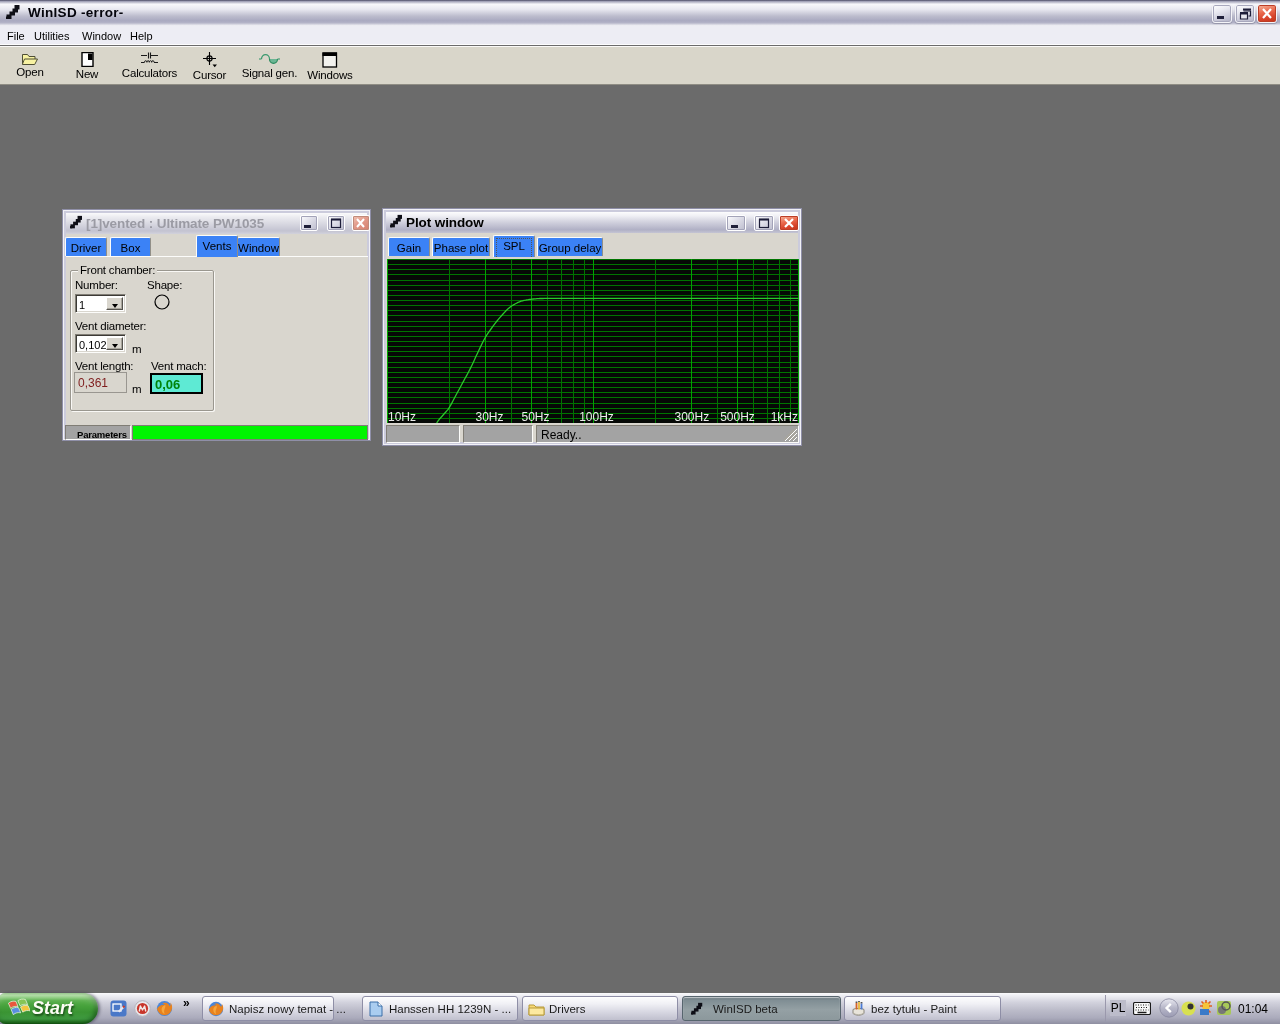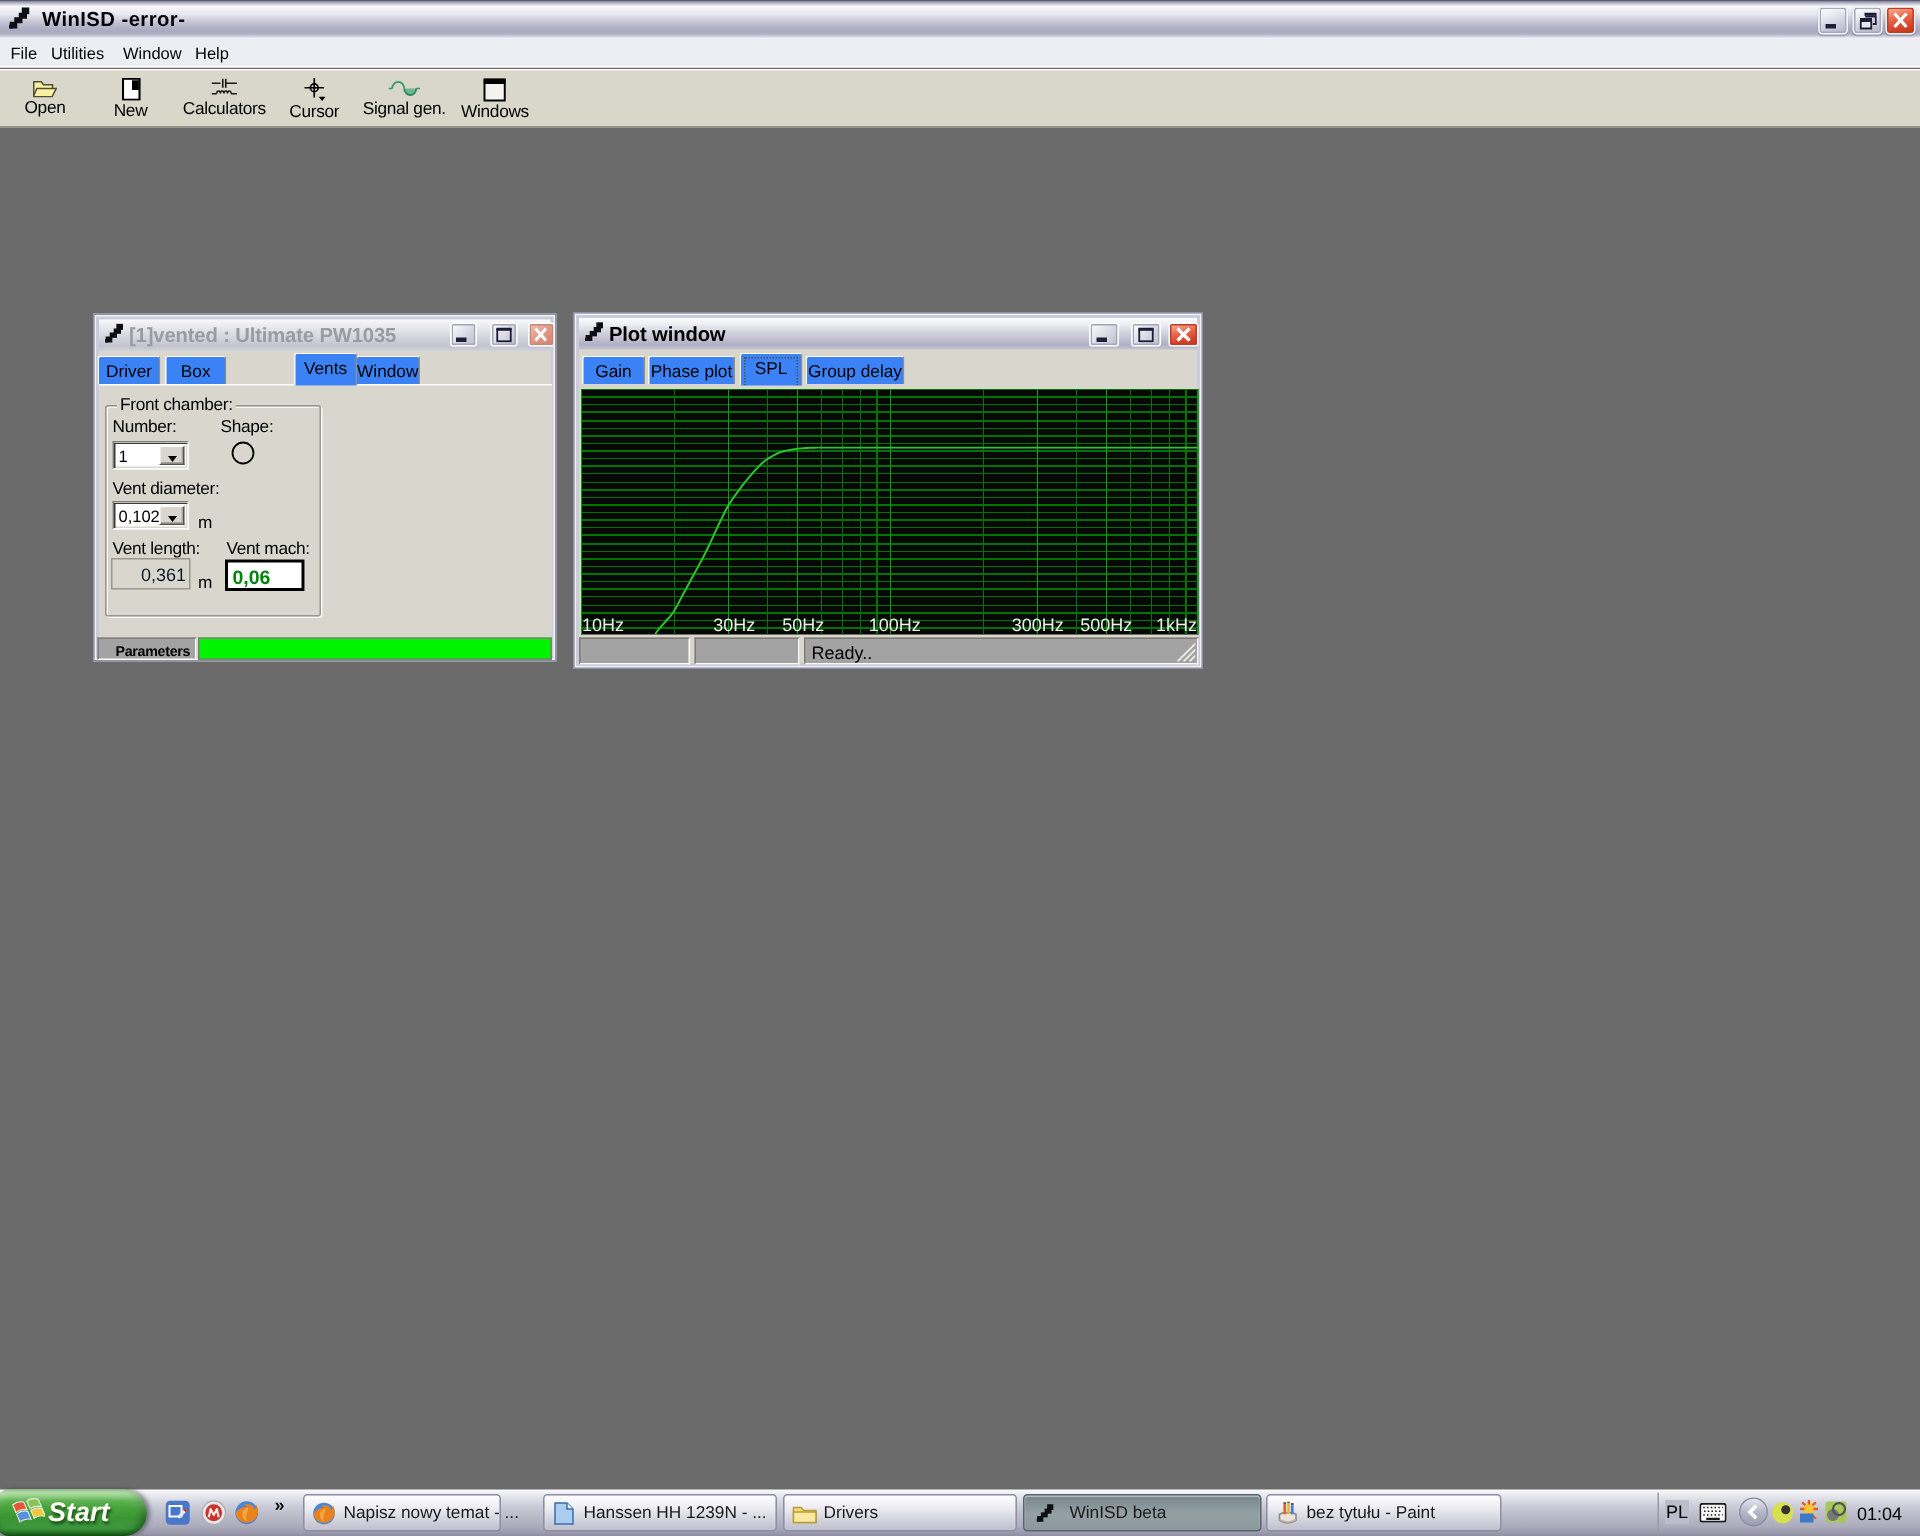--- a/index.html
+++ b/index.html
@@ -205,26 +205,26 @@
 
     <div class="label" style="left:12px;top:110px;">Vent diameter:</div>
     <div class="combo" style="left:12px;top:124px;width:51px;height:19px;">
         <div class="val">0,102</div>
         <div class="drop"></div>
       </div>
     <div class="label" style="left:69px;top:133px;">m</div>
 
     <div class="label" style="left:12px;top:150px;">Vent length:</div>
     <div class="abs" style="left:11px;top:162px;width:53px;height:21px;background:#d9d6ce;border:1px solid #999690;">
-      <div class="abs" style="left:3px;top:3px;font-size:12px;color:#0f172a;margin-left:16px;">0,361</div>
+      <div class="abs" style="left:3px;top:3px;font-size:12px;color:#7f1d1d;">0,361</div>
     </div>
     <div class="label" style="left:69px;top:173px;">m</div>
 
     <div class="label" style="left:88px;top:150px;">Vent mach:</div>
-    <div class="abs" style="left:87px;top:163px;width:53px;height:21px;background:#ffffff;border:2px solid #000;">
+    <div class="abs" style="left:87px;top:163px;width:53px;height:21px;background:#5eead4;border:2px solid #000;">
       <div class="abs" style="left:3px;top:2px;font-size:13px;font-weight:bold;color:#00840a;">0,06</div>
     </div>
 
     <div class="sunk" style="left:2px;top:215px;width:66px;height:15px;">
       <div class="abs" style="left:11px;top:3px;font-size:9.5px;font-weight:bold;letter-spacing:-0.2px;">Parameters</div>
     </div>
     <div class="abs" style="left:69px;top:215px;width:236px;height:15px;background:#00f400;border:1px solid #807d75;"></div>
   </div>
 
   <div class="win" id="plotwin" style="left:382px;top:208px;width:420px;height:238px;">

